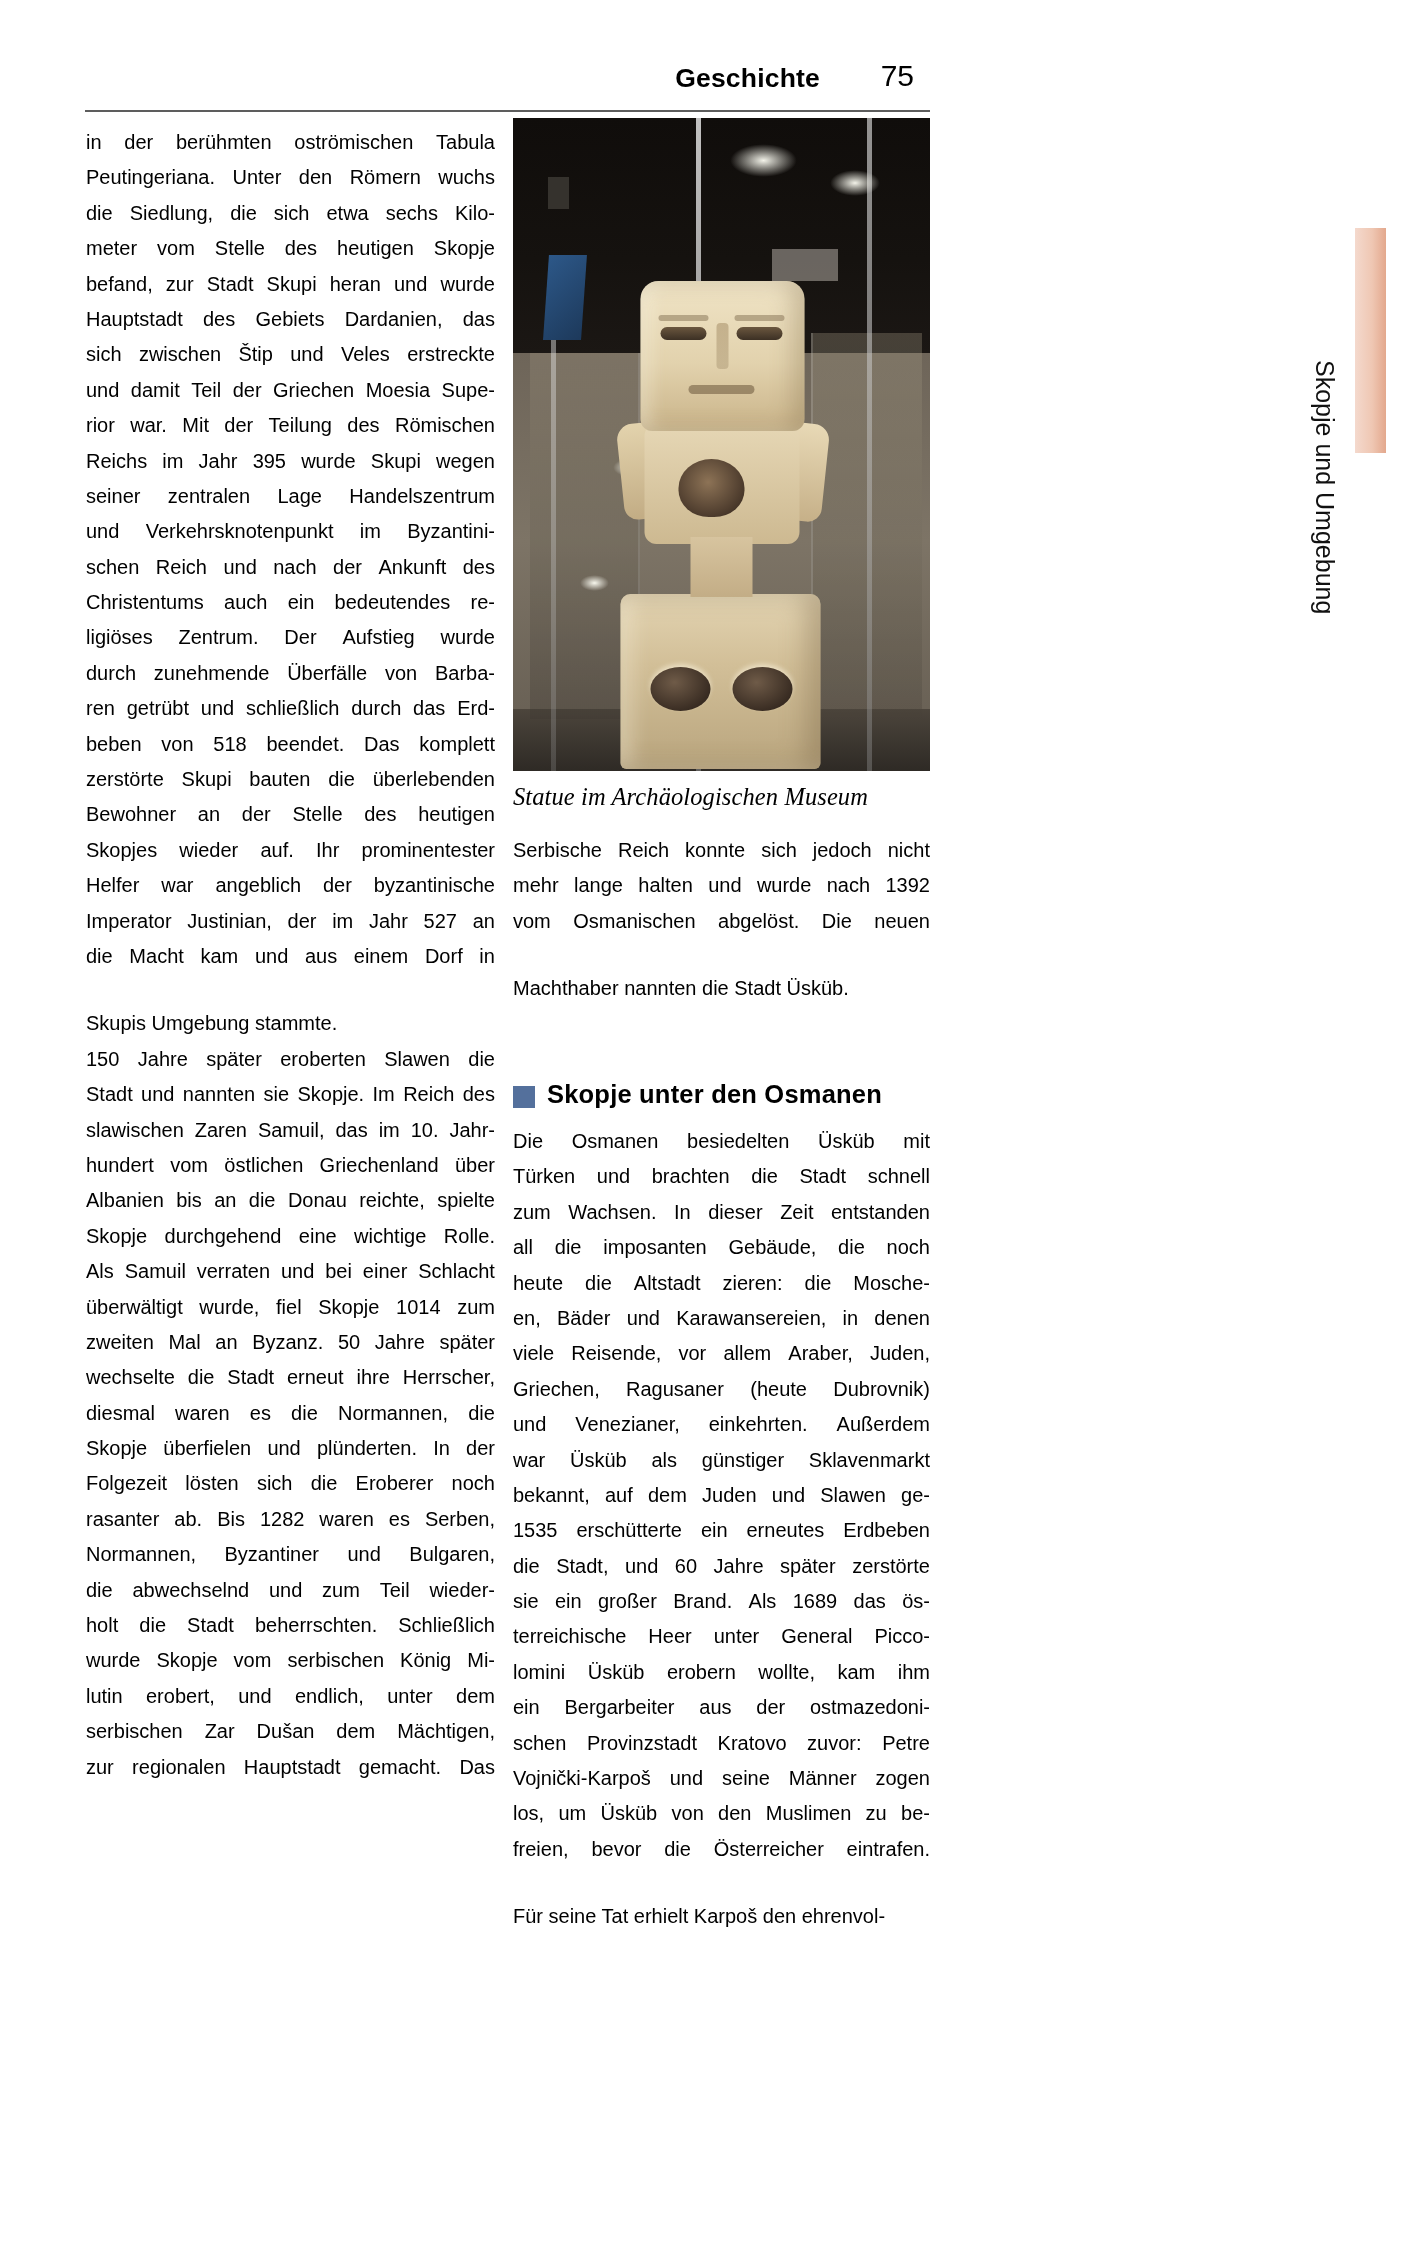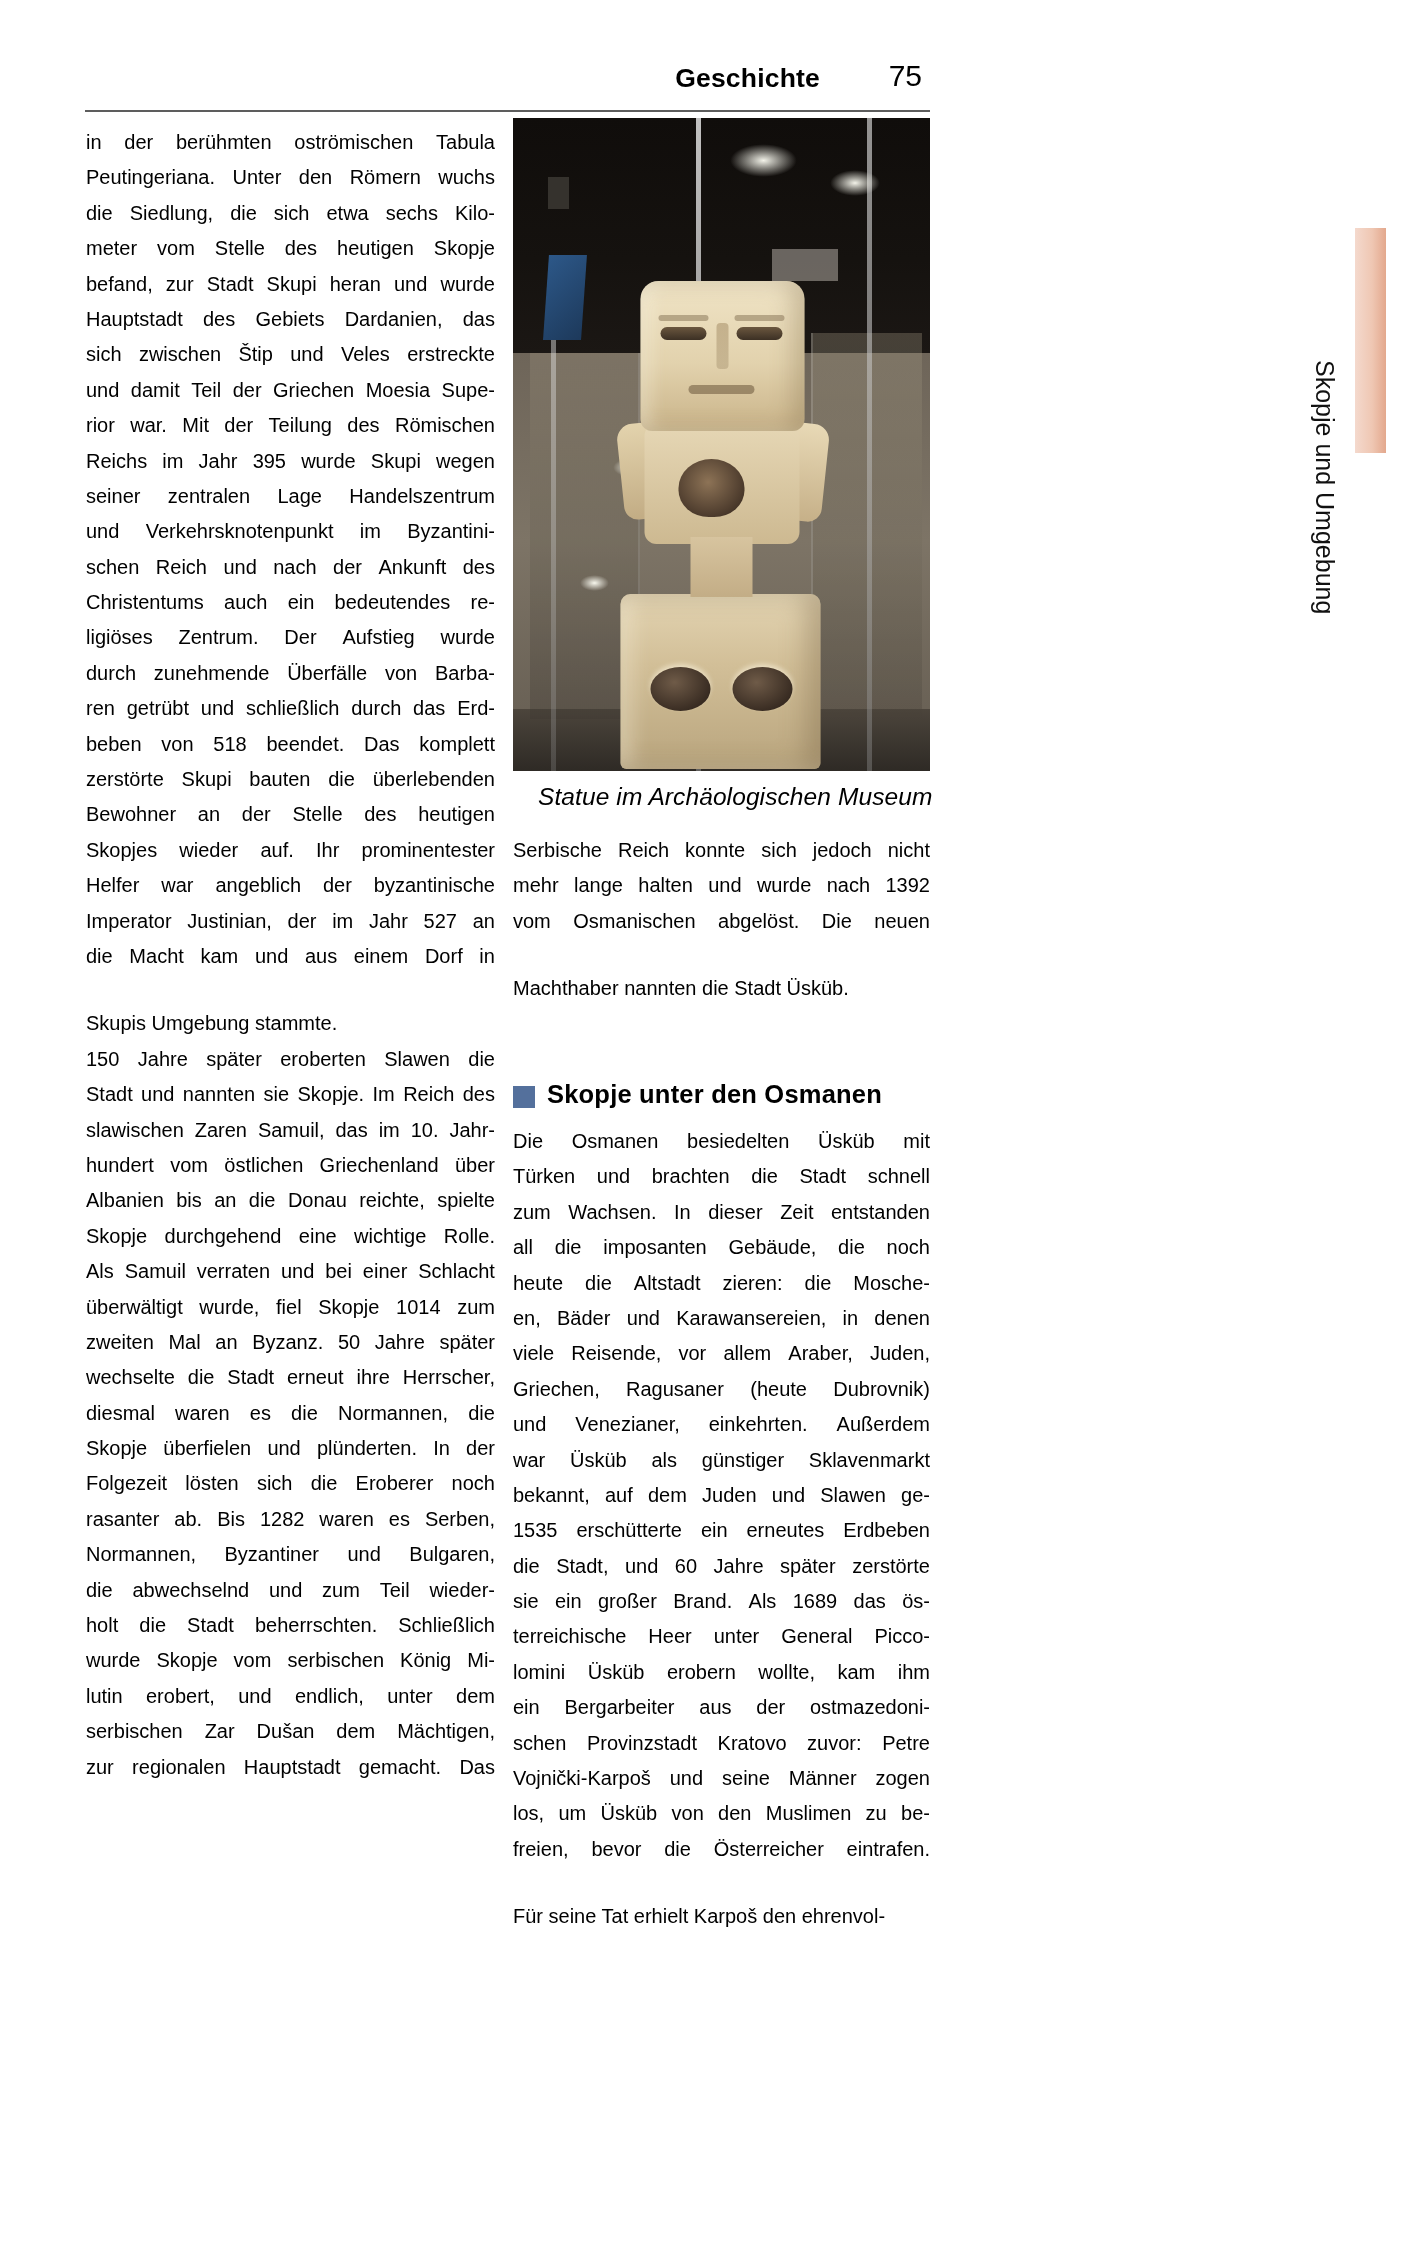--- a/index.html
+++ b/index.html
@@ -38,21 +38,21 @@
     right: 110px;
     top: 0;
     font-size: 26.5px;
     font-weight: bold;
     letter-spacing: 0.2px;
     line-height: 32px;
     white-space: nowrap;
   }
   #running-head .rh-page {
     position: absolute;
-    right: 8px;
+    right: 16px;
     top: -2px;
     font-size: 30px;
     font-weight: normal;
     line-height: 32px;
     white-space: nowrap;
   }
   #head-rule {
     position: absolute;
     left: 85px;
     top: 110px;
@@ -221,27 +221,26 @@
     position: absolute; left: 48px; top: 104px; width: 66px; height: 9px;
     border-radius: 5px; background: rgba(105,85,58,.55);
   }
 
   
   #caption {
     position: absolute;
     left: 513px;
     top: 782px;
     width: 420px;
-    font-family: Liberation Sans, sans-serif;
+    font-family: Liberation Serif, serif;
     font-style: italic;
     font-size: 24.5px;
     line-height: 30px;
     letter-spacing: .1px;
     white-space: nowrap;
-    margin-left: 25px;
   }
 
   
   #section-heading {
     position: absolute;
     left: 513px;
     top: 1080px;
     width: 420px;
     height: 34px;
   }

